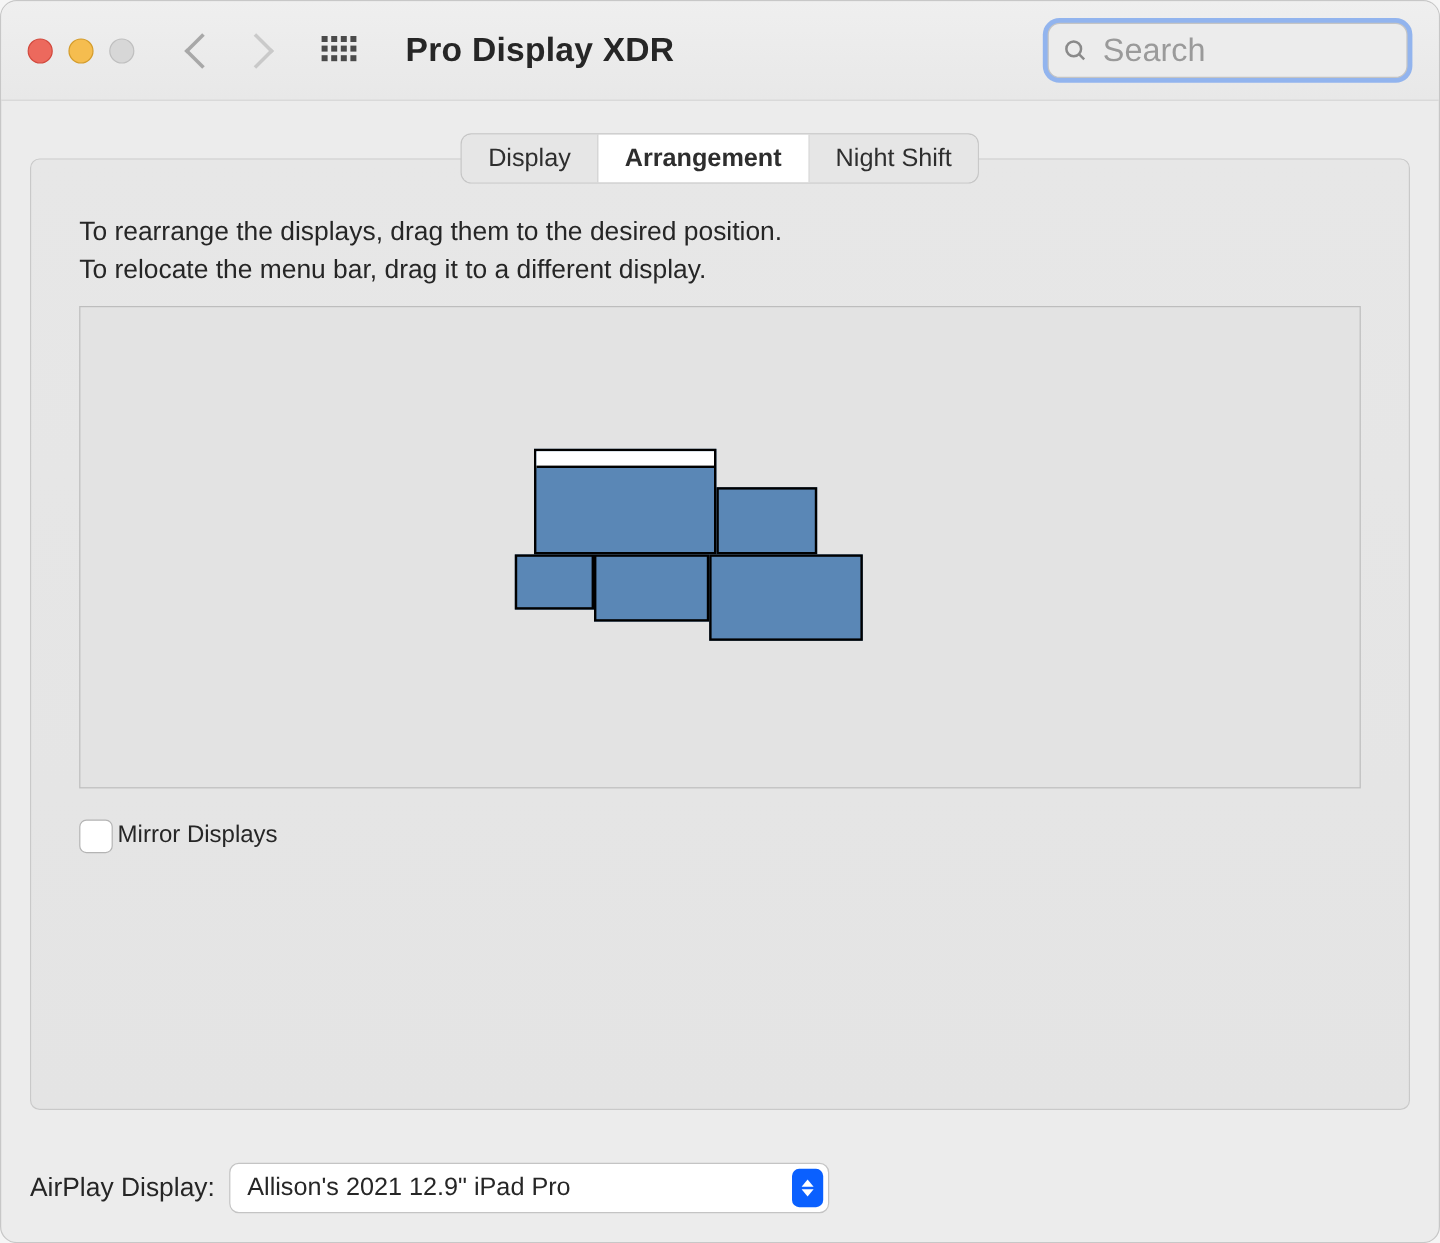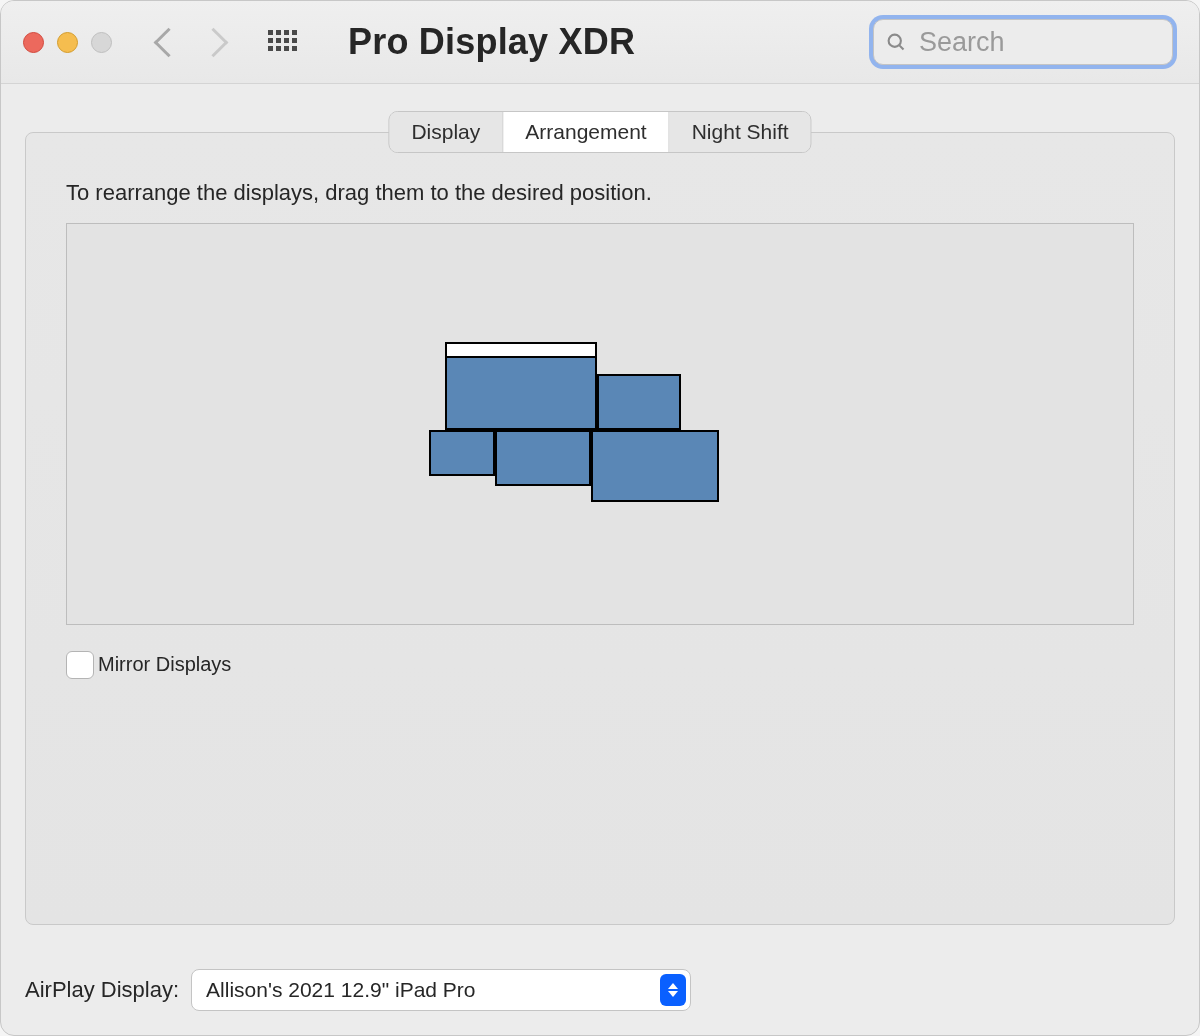--- a/index.html
+++ b/index.html
@@ -51,21 +51,21 @@
   .dot.gray{background:#d7d7d7;border:1px solid #bfbfbf;}
   .navbtns{display:flex;gap:24px;margin-left:26px;align-items:center;}
   .chev{width:18px;height:18px;border:solid #8c8c8c;border-width:0 3px 3px 0;display:inline-block;opacity:.7;}
   .chev.back{transform:rotate(135deg);}
   .chev.fwd{transform:rotate(-45deg);opacity:.35;}
   .grid-icon{
     width:28px;height:24px;margin-left:24px;
     display:grid;grid-template-columns:repeat(4,5px);grid-template-rows:repeat(3,5px);gap:3px;
   }
   .grid-icon span{background:#4a4a4a;width:5px;height:5px;}
-  .title{font-size:36px;font-weight:700;margin-left:32px;letter-spacing:.2px;}
+  .title{font-size:28px;font-weight:700;margin-left:22px;letter-spacing:.2px;}
   .spacer{flex:1;}
   .search{
     display:flex;align-items:center;gap:10px;
     width:300px;height:46px;
     background:#ececec;
     border-radius:10px;
     box-shadow:0 0 0 4px var(--search-focus);
     border:1px solid #c4c4c4;
     padding:0 12px;
     box-sizing:border-box;
@@ -99,21 +99,21 @@
   }
   .tab{
     padding:0 22px;
     display:flex;align-items:center;justify-content:center;
     font-size:21px;color:#2e2e2e;
     border-right:1px solid #cfcfcf;
     background:var(--tab-bg);
     cursor:default;
   }
   .tab:last-child{border-right:none;}
-  .tab.active{background:var(--tab-active);}
+  .tab.active{background:var(--tab-active);font-weight:bold;}
 
   
   .panel{
     margin-top:12px;
     flex:1;
     border:1px solid #c9c9c9;
     border-top:1px solid #c9c9c9;
     border-radius:8px;
     background:linear-gradient(#e7e7e7,#e4e4e4);
     padding:44px 40px 30px 40px;
@@ -222,20 +222,21 @@
 
     <div class="tabgroup">
       <div class="tab">Display</div>
       <div class="tab active">Arrangement</div>
       <div class="tab">Night Shift</div>
     </div>
 
     <div class="panel">
       <div class="instructions">
         <div>To rearrange the displays, drag them to the desired position.</div>
+        <div>To relocate the menu bar, drag it to a different display.</div>
       </div>
 
       <div class="arrange-area">
 
         <div class="display-box" style="left:378px;top:118px;width:152px;height:88px;">
           <div class="menu-strip"></div>
         </div>
 
         <div class="display-box" style="left:530px;top:150px;width:84px;height:56px;"></div>
 

